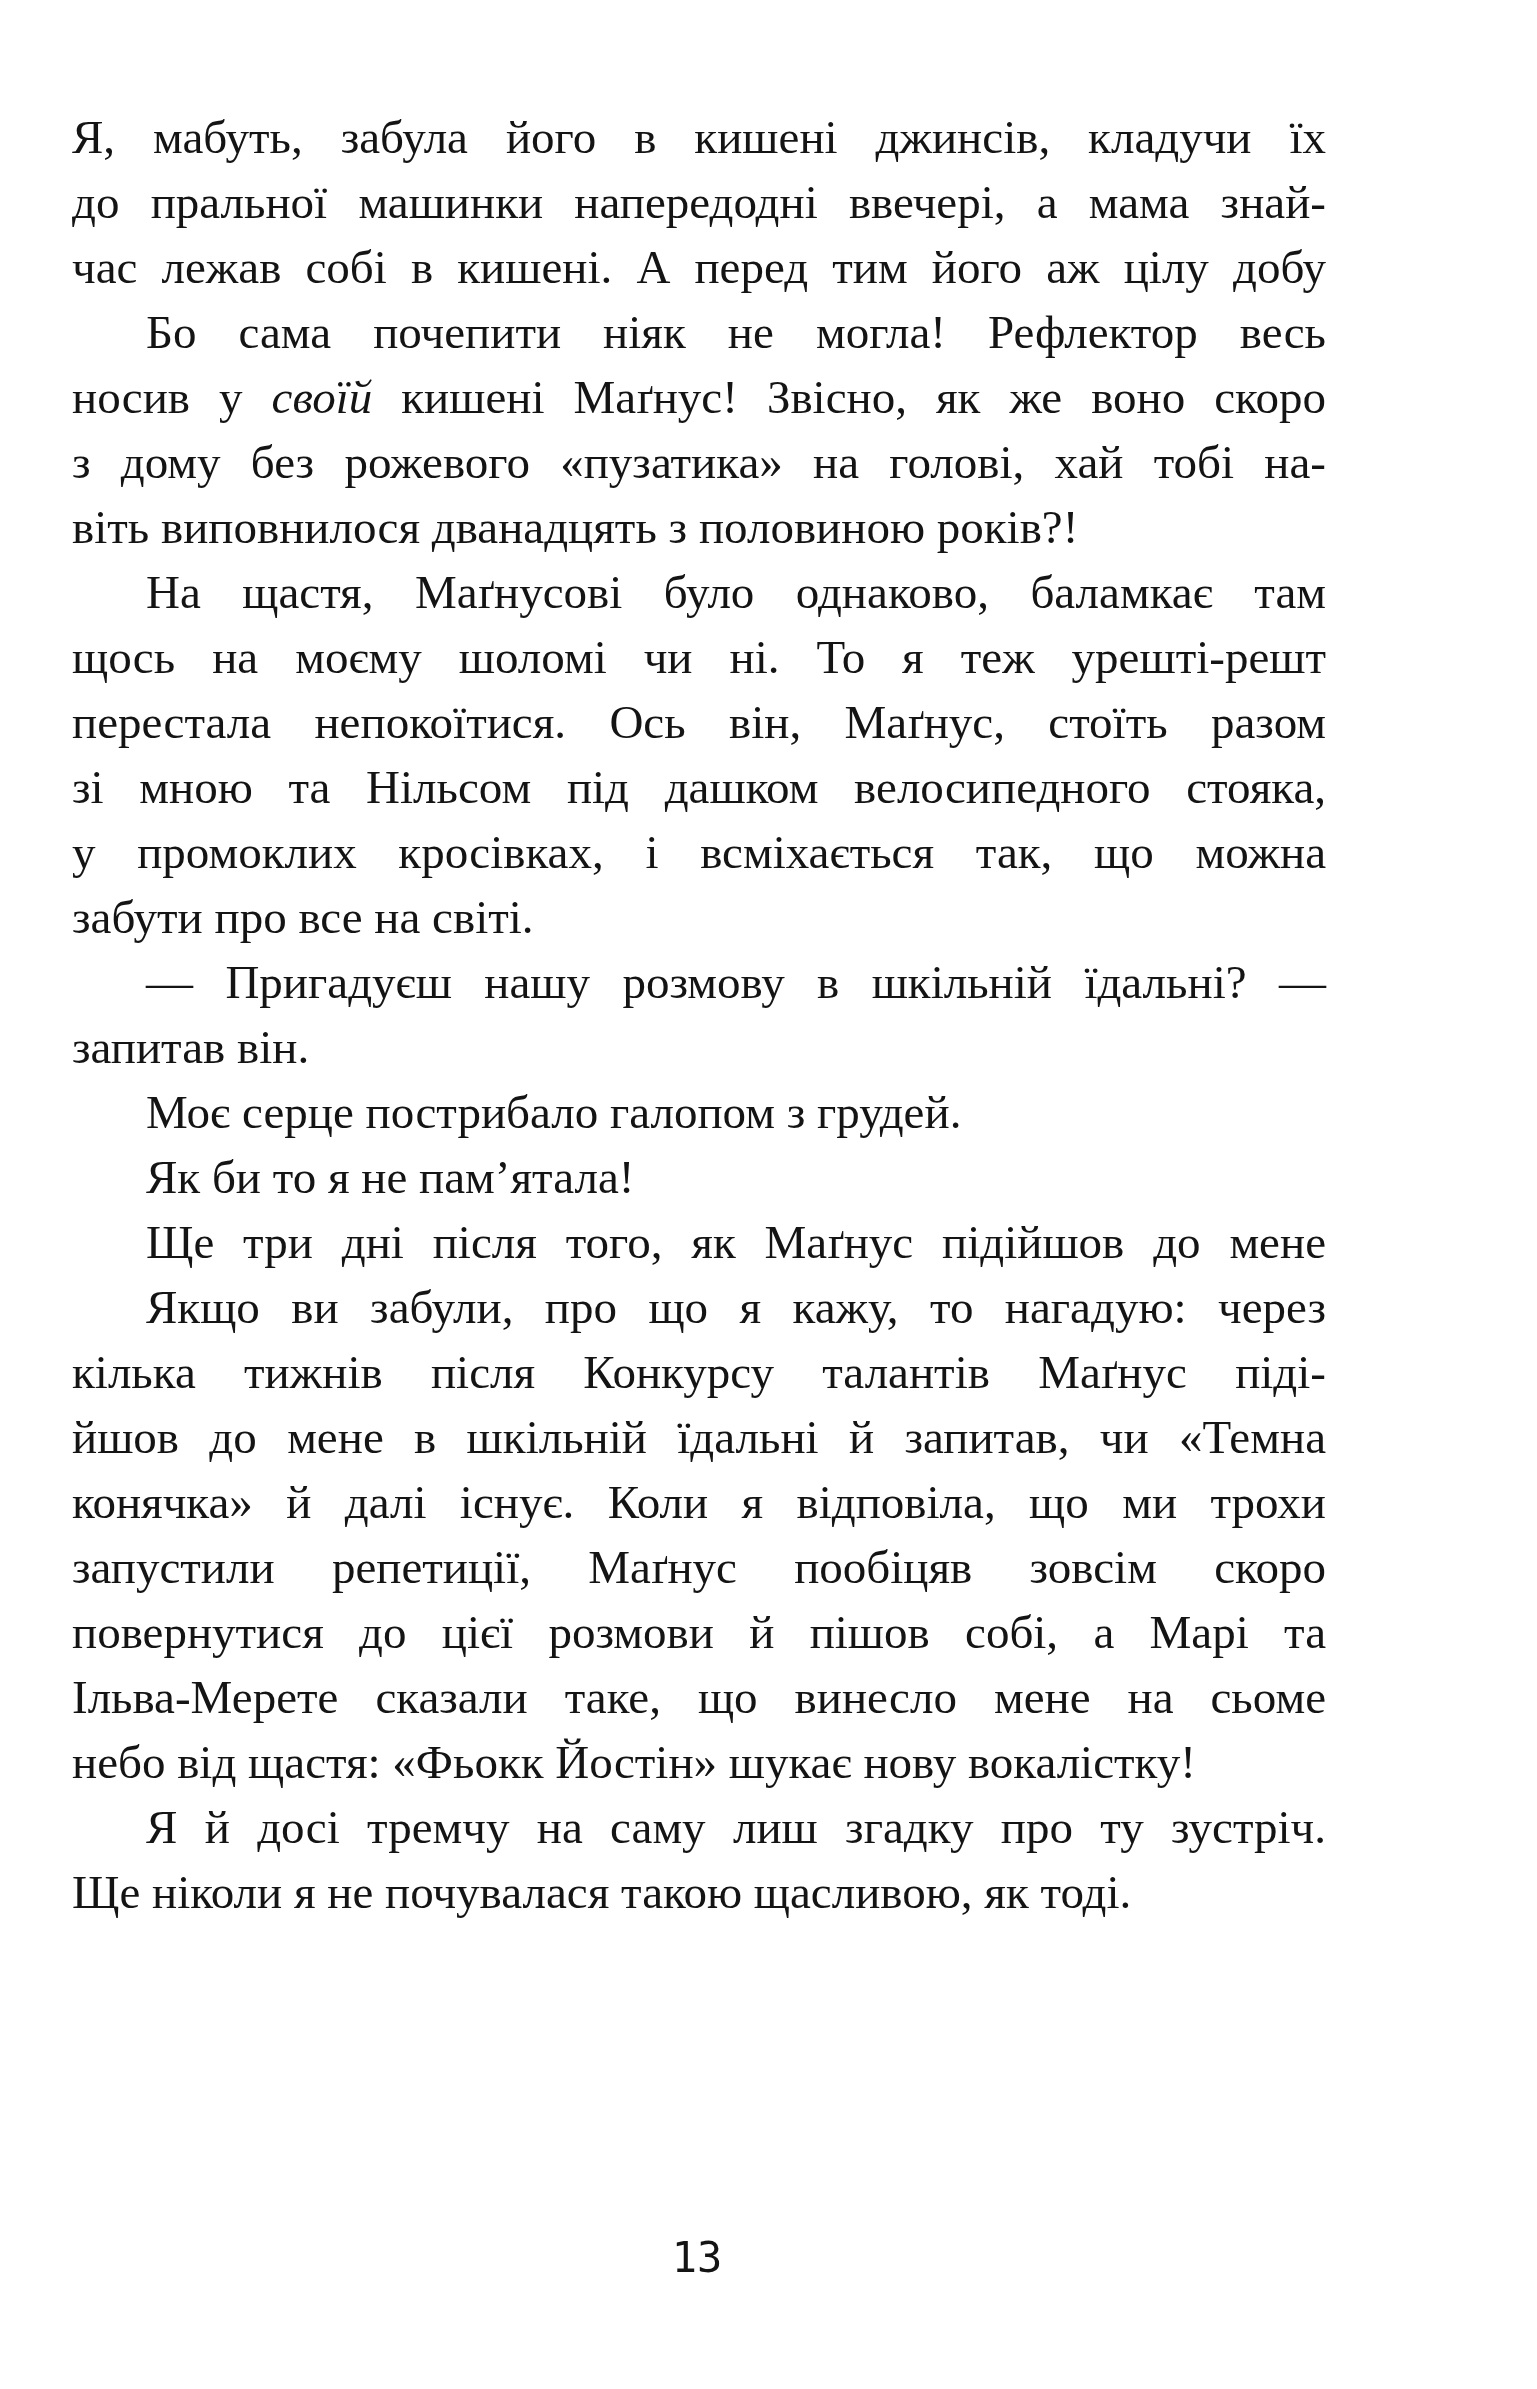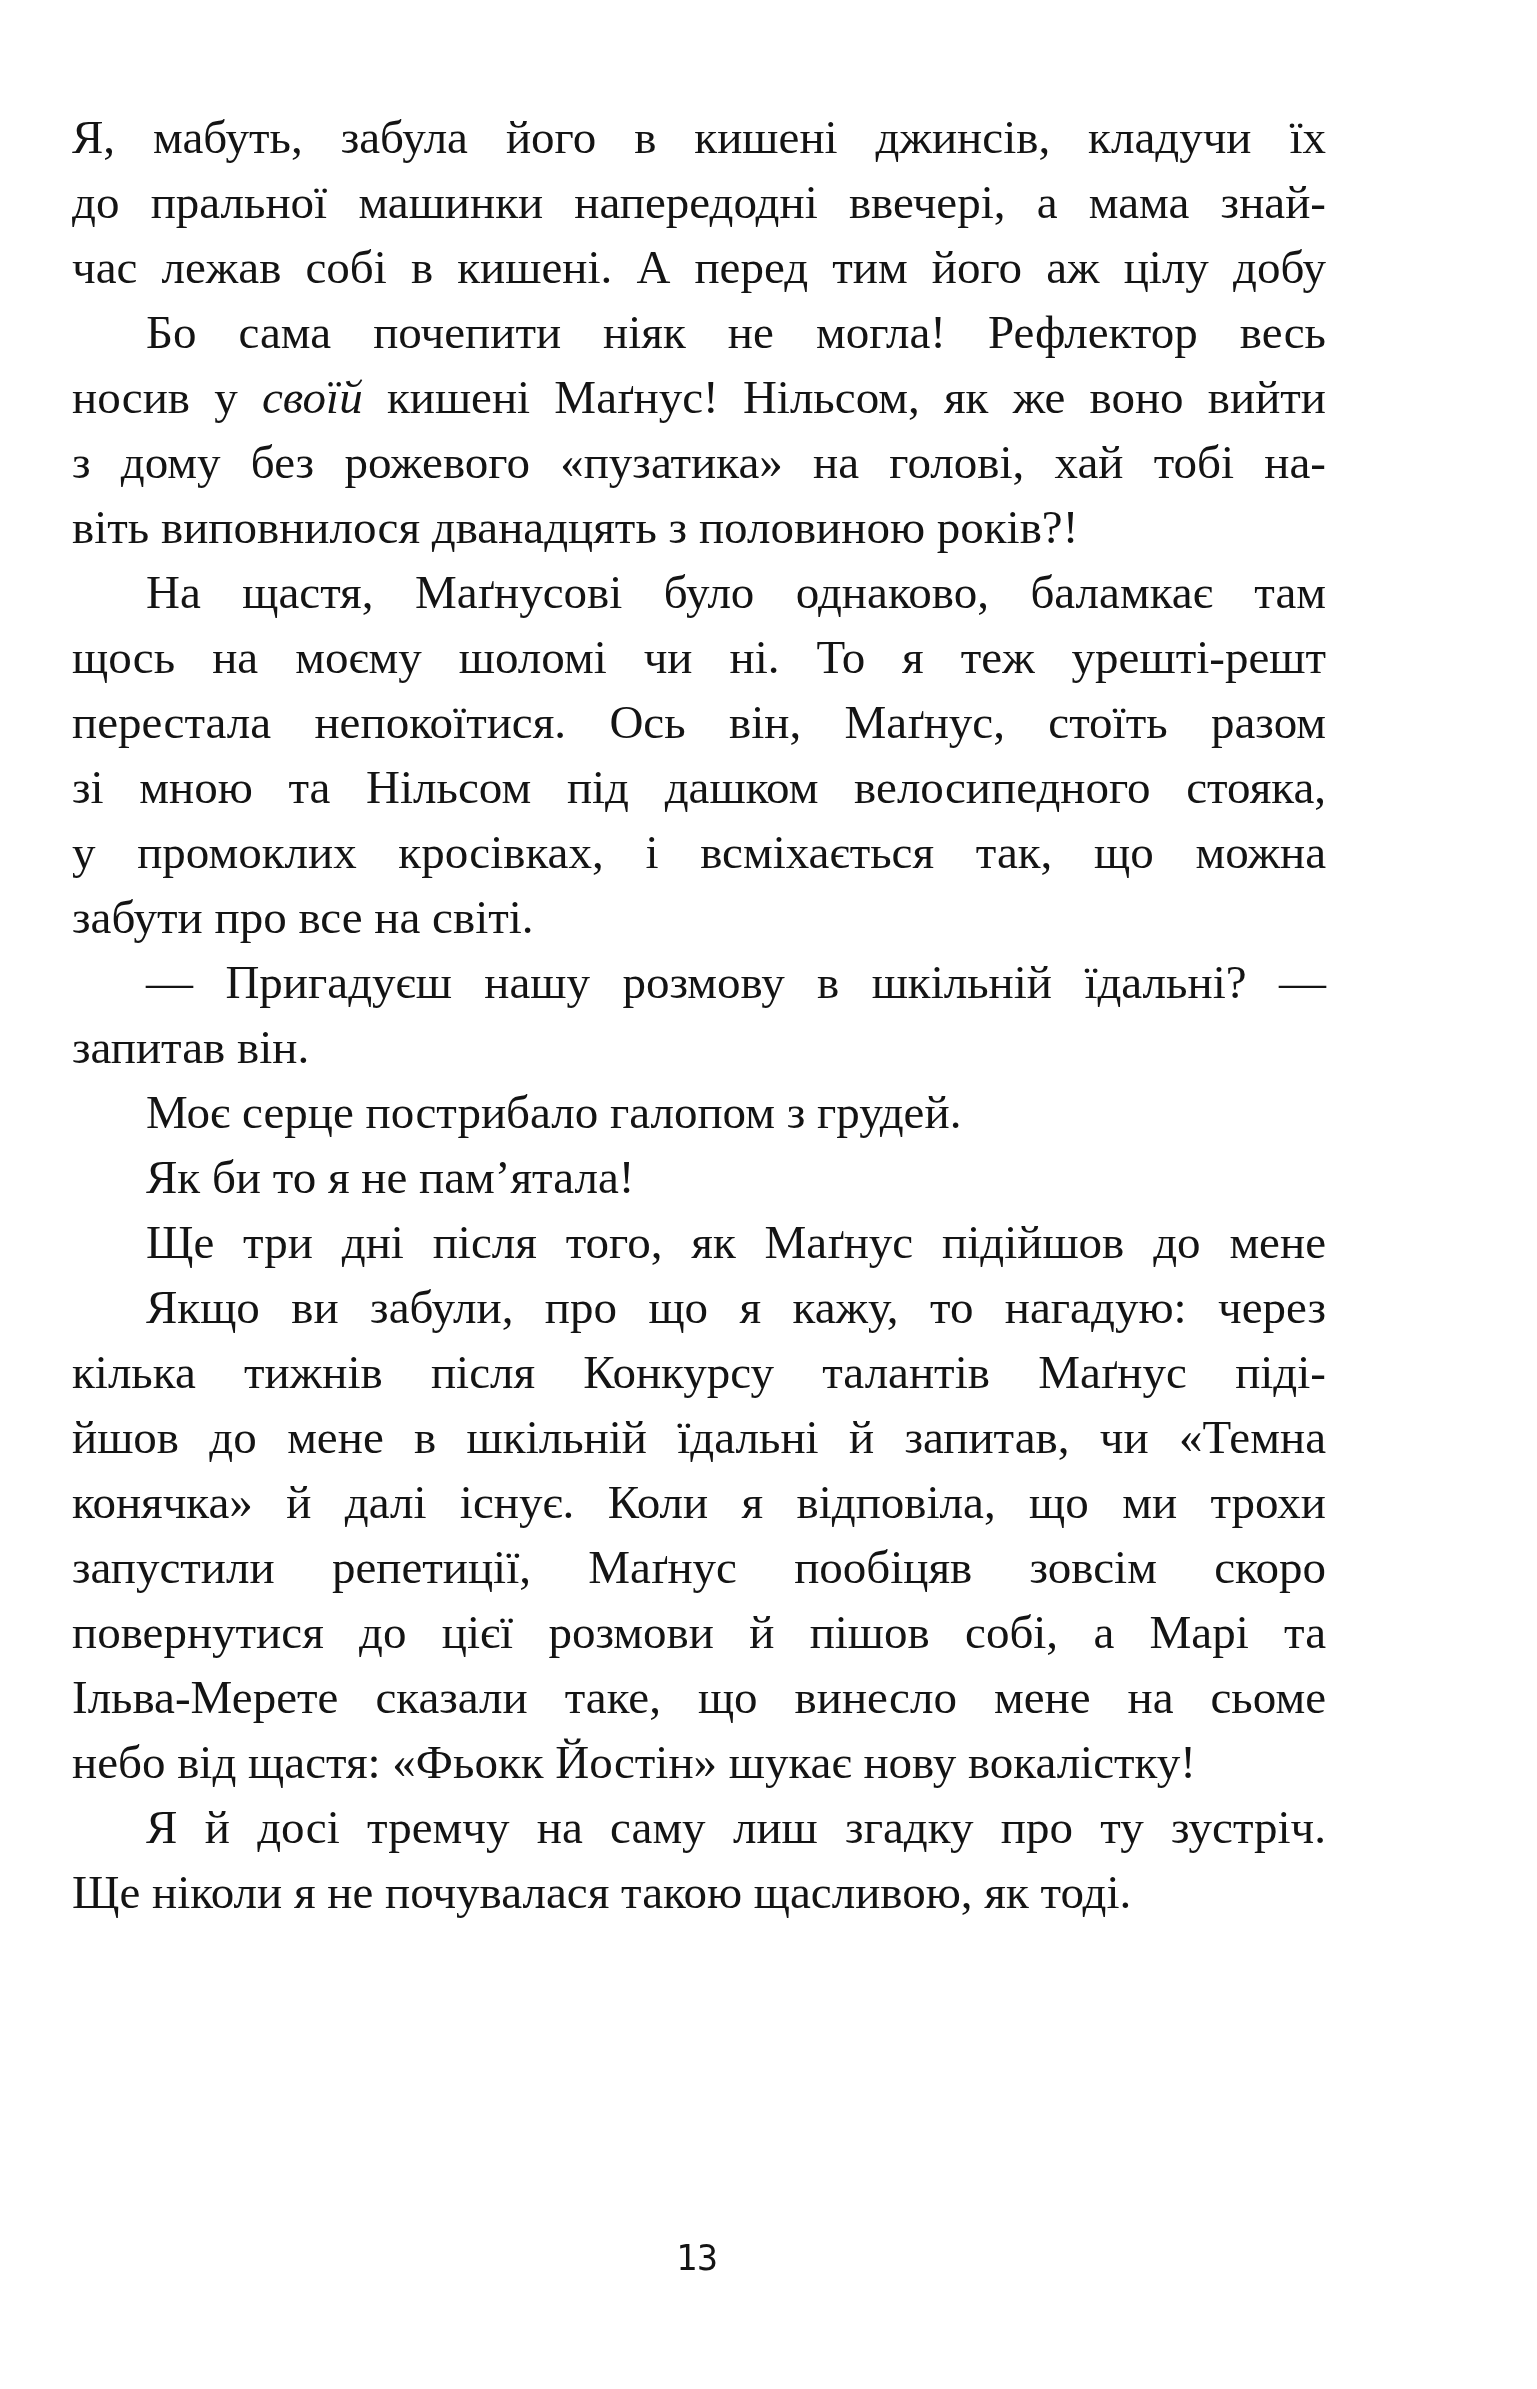--- a/index.html
+++ b/index.html
@@ -33,35 +33,35 @@
   .line.indent { padding-left: 74px; }
   .line.last { text-align: left; text-align-last: left; }
   .seg.italic { font-style: italic; }
   .page-number {
     position: absolute;
     left: 657px;
     top: 2234px;
     width: 80px;
     text-align: center;
     font-family: "DejaVu Sans Mono", monospace;
-    font-size: 35px;
+    font-size: 42px;
     line-height: 48px;
     color: #141414;
   }
 </style>
 </head>
 <body>
 
 <div class="page">
   <div class="text-block" id="text-block">
       <div class="line justify"><span class="seg">Я, мабуть, забула його в кишені джинсів, кладучи їх</span></div>
       <div class="line justify"><span class="seg">до пральної машинки напередодні ввечері, а мама знай-</span></div>
       <div class="line justify"><span class="seg">час лежав собі в кишені. А перед тим його аж цілу добу</span></div>
       <div class="line indent justify"><span class="seg">Бо сама почепити ніяк не могла! Рефлектор весь</span></div>
-      <div class="line justify"><span class="seg">носив у </span><span class="seg italic">своїй</span><span class="seg"> кишені Маґнус! Нільсом, як же воно вийти</span></div>
+      <div class="line justify"><span class="seg">носив у </span><span class="seg italic">своїй</span><span class="seg"> кишені Маґнус! Звісно, як же воно скоро</span></div>
       <div class="line justify"><span class="seg">з дому без рожевого «пузатика» на голові, хай тобі на-</span></div>
       <div class="line last"><span class="seg">віть виповнилося дванадцять з половиною років?!</span></div>
       <div class="line indent justify"><span class="seg">На щастя, Маґнусові було однаково, баламкає там</span></div>
       <div class="line justify"><span class="seg">щось на моєму шоломі чи ні. То я теж урешті-решт</span></div>
       <div class="line justify"><span class="seg">перестала непокоїтися. Ось він, Маґнус, стоїть разом</span></div>
       <div class="line justify"><span class="seg">зі мною та Нільсом під дашком велосипедного стояка,</span></div>
       <div class="line justify"><span class="seg">у промоклих кросівках, і всміхається так, що можна</span></div>
       <div class="line last"><span class="seg">забути про все на світі.</span></div>
       <div class="line indent justify"><span class="seg">— Пригадуєш нашу розмову в шкільній їдальні? —</span></div>
       <div class="line last"><span class="seg">запитав він.</span></div>

